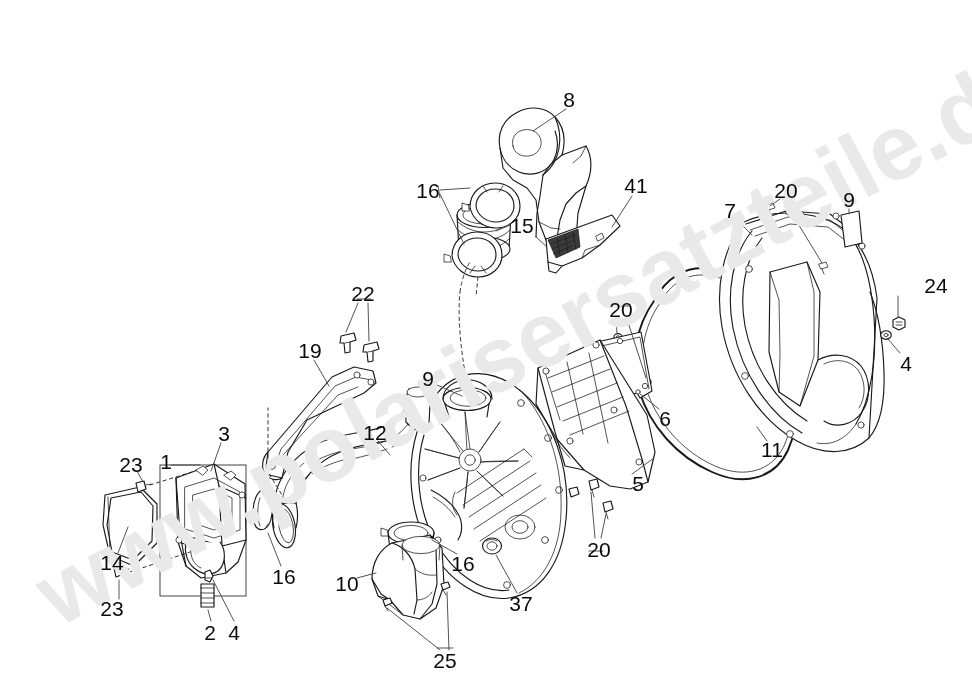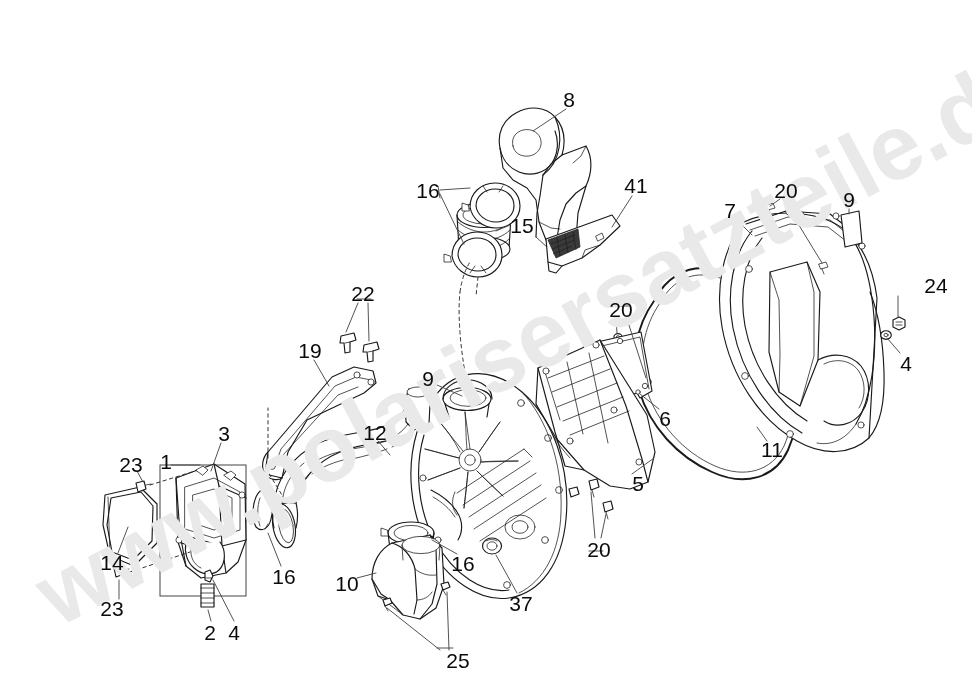--- a/index.html
+++ b/index.html
@@ -485,17 +485,17 @@
     <span class="callout" style="left:638px;top:483px">5</span>
     <span class="callout" style="left:112px;top:562px">14</span>
     <span class="callout" style="left:599px;top:549px">20</span>
     <span class="callout" style="left:284px;top:576px">16</span>
     <span class="callout" style="left:463px;top:563px">16</span>
     <span class="callout" style="left:347px;top:583px">10</span>
     <span class="callout" style="left:112px;top:608px">23</span>
     <span class="callout" style="left:521px;top:603px">37</span>
     <span class="callout" style="left:210px;top:632px">2</span>
     <span class="callout" style="left:234px;top:632px">4</span>
-    <span class="callout" style="left:458px;top:660px">25</span>
+    <span class="callout" style="left:445px;top:660px">25</span>
   </div>
 
 
 </div>
 
 </body></html>

